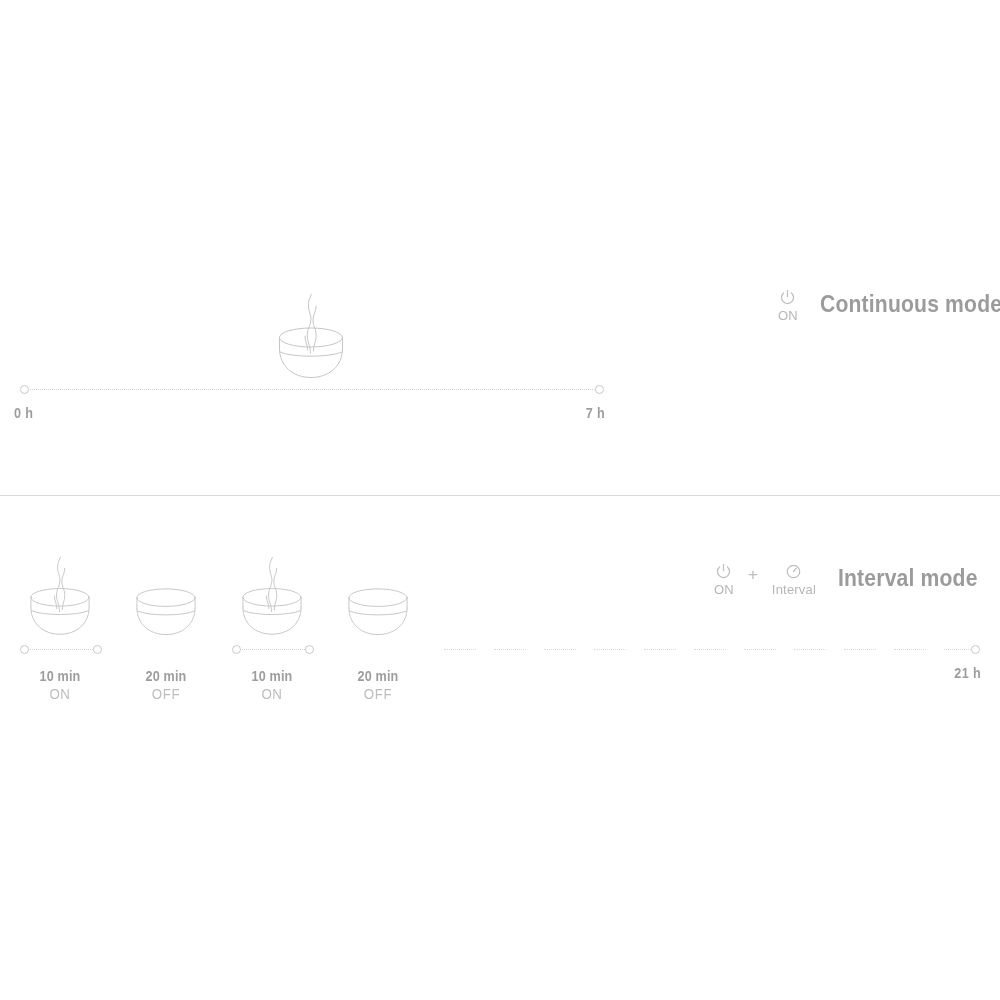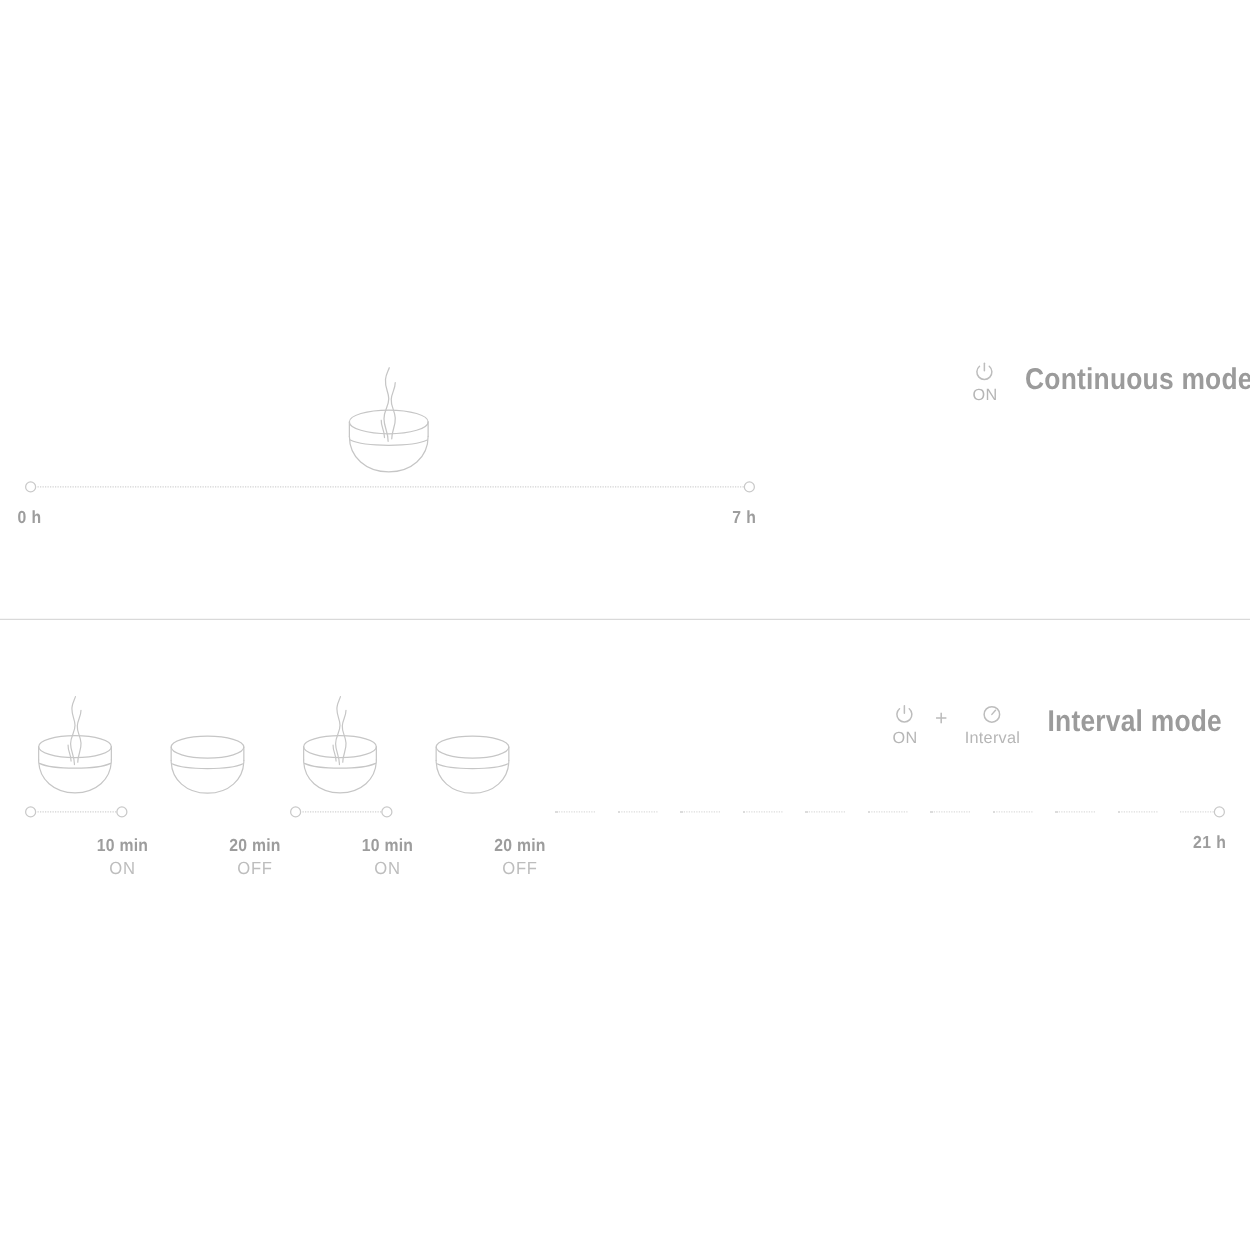--- a/index.html
+++ b/index.html
@@ -112,21 +112,20 @@
   }
   .axis-label.left  { transform-origin: left center; }
   .axis-label.right { transform-origin: right center; text-align: right; }
 
   
   .step-caption {
     position: absolute;
     width: 120px;
     text-align: center;
     line-height: 1.22;
-    padding-left: 38px;
   }
   .step-caption .dur {
     display: block;
     font-size: 14px;
     font-weight: 700;
     color: #9d9d9d;
     letter-spacing: 0.2px;
     transform: scaleX(0.9);
     white-space: nowrap;
   }

